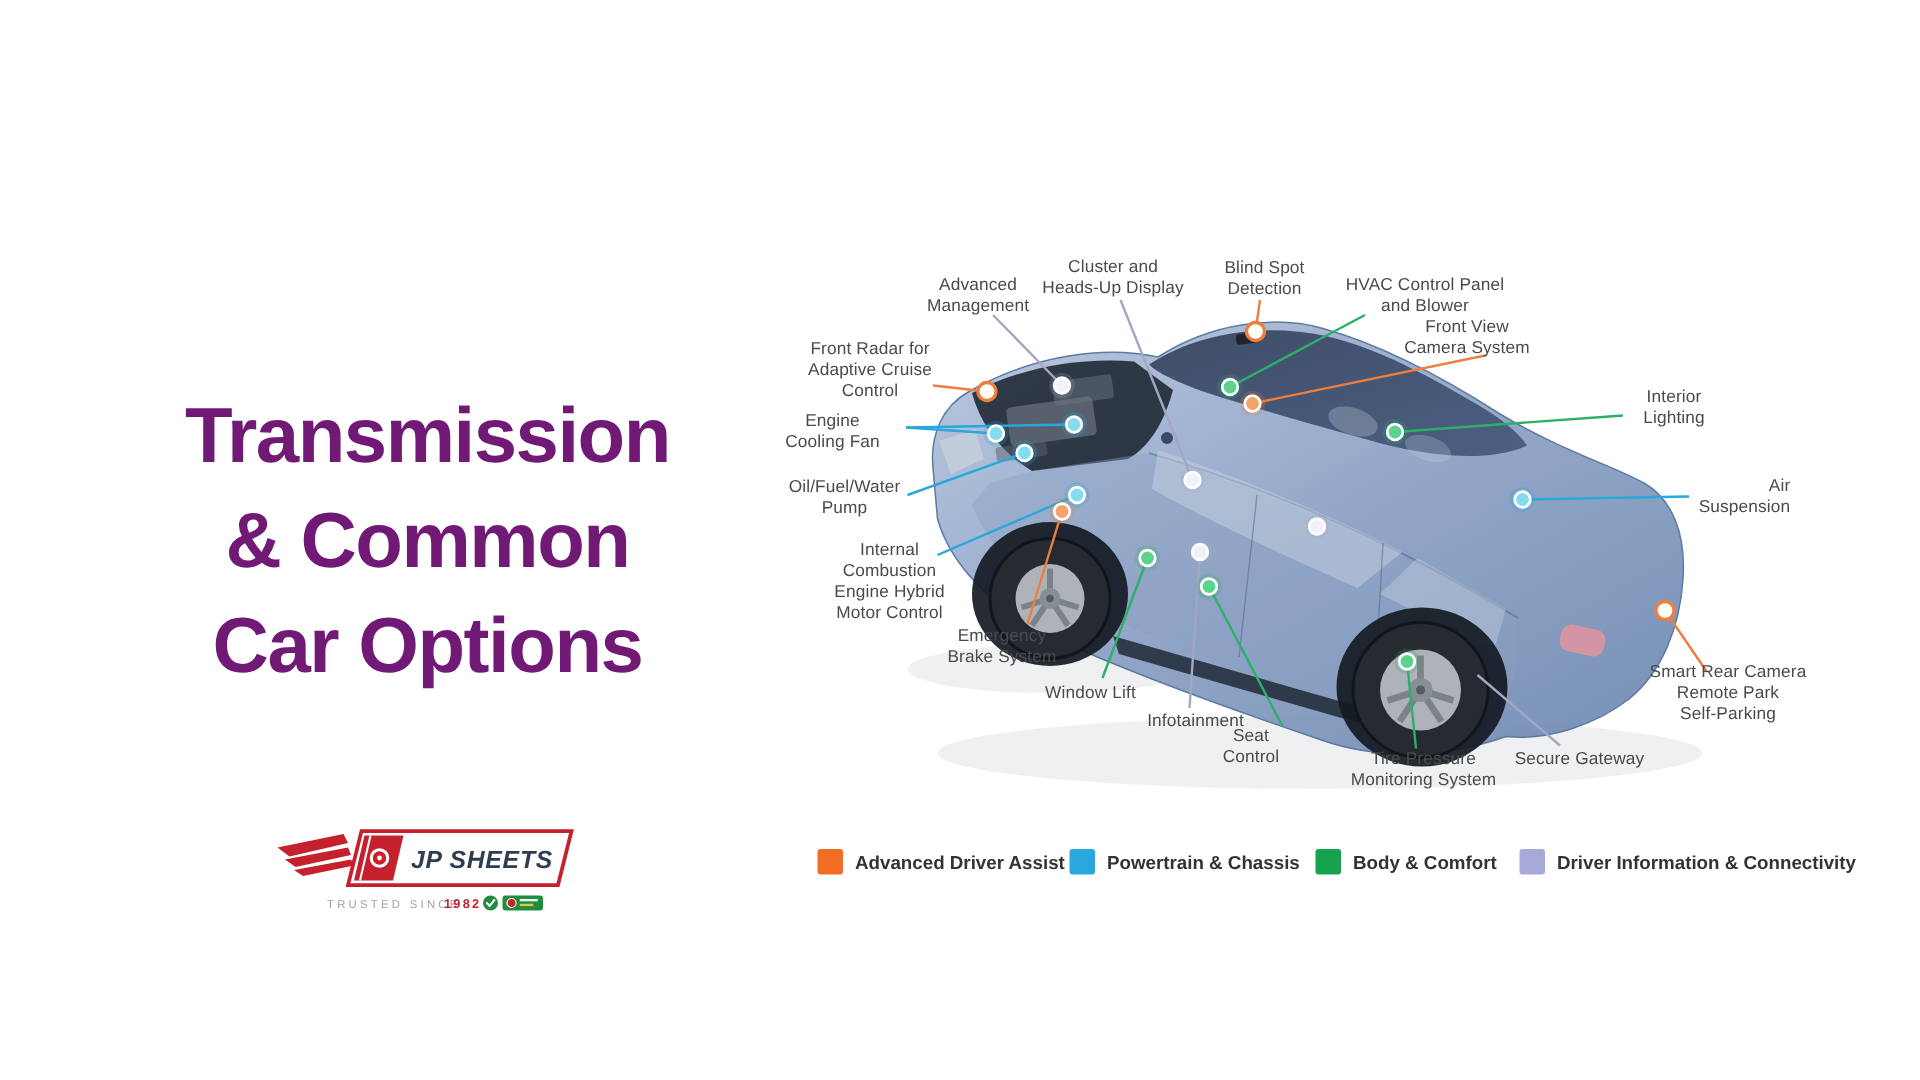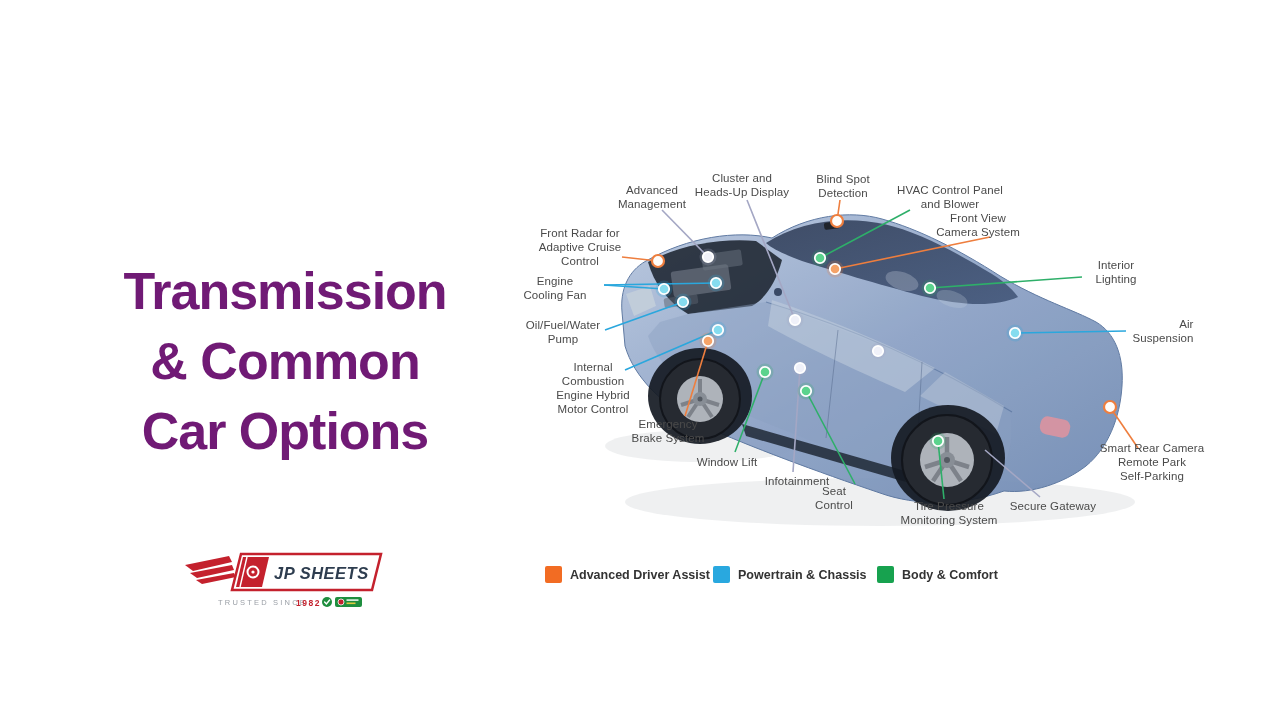--- a/index.html
+++ b/index.html
@@ -273,14 +273,18 @@
     <span class="legend-label">Advanced Driver Assist</span>
   </div>
   <div class="legend-item" style="left:713px">
     <span class="legend-swatch" style="background: rgb(41, 168, 223);"></span>
     <span class="legend-label">Powertrain &amp; Chassis</span>
   </div>
   <div class="legend-item" style="left:877px">
     <span class="legend-swatch" style="background: rgb(23, 162, 79);"></span>
     <span class="legend-label">Body &amp; Comfort</span>
   </div>
+  <div class="legend-item" style="left:1013px">
+    <span class="legend-swatch" style="background: rgb(167, 169, 217);"></span>
+    <span class="legend-label">Driver Information &amp; Connectivity</span>
+  </div>
 
 </div>
 
 </body></html>

